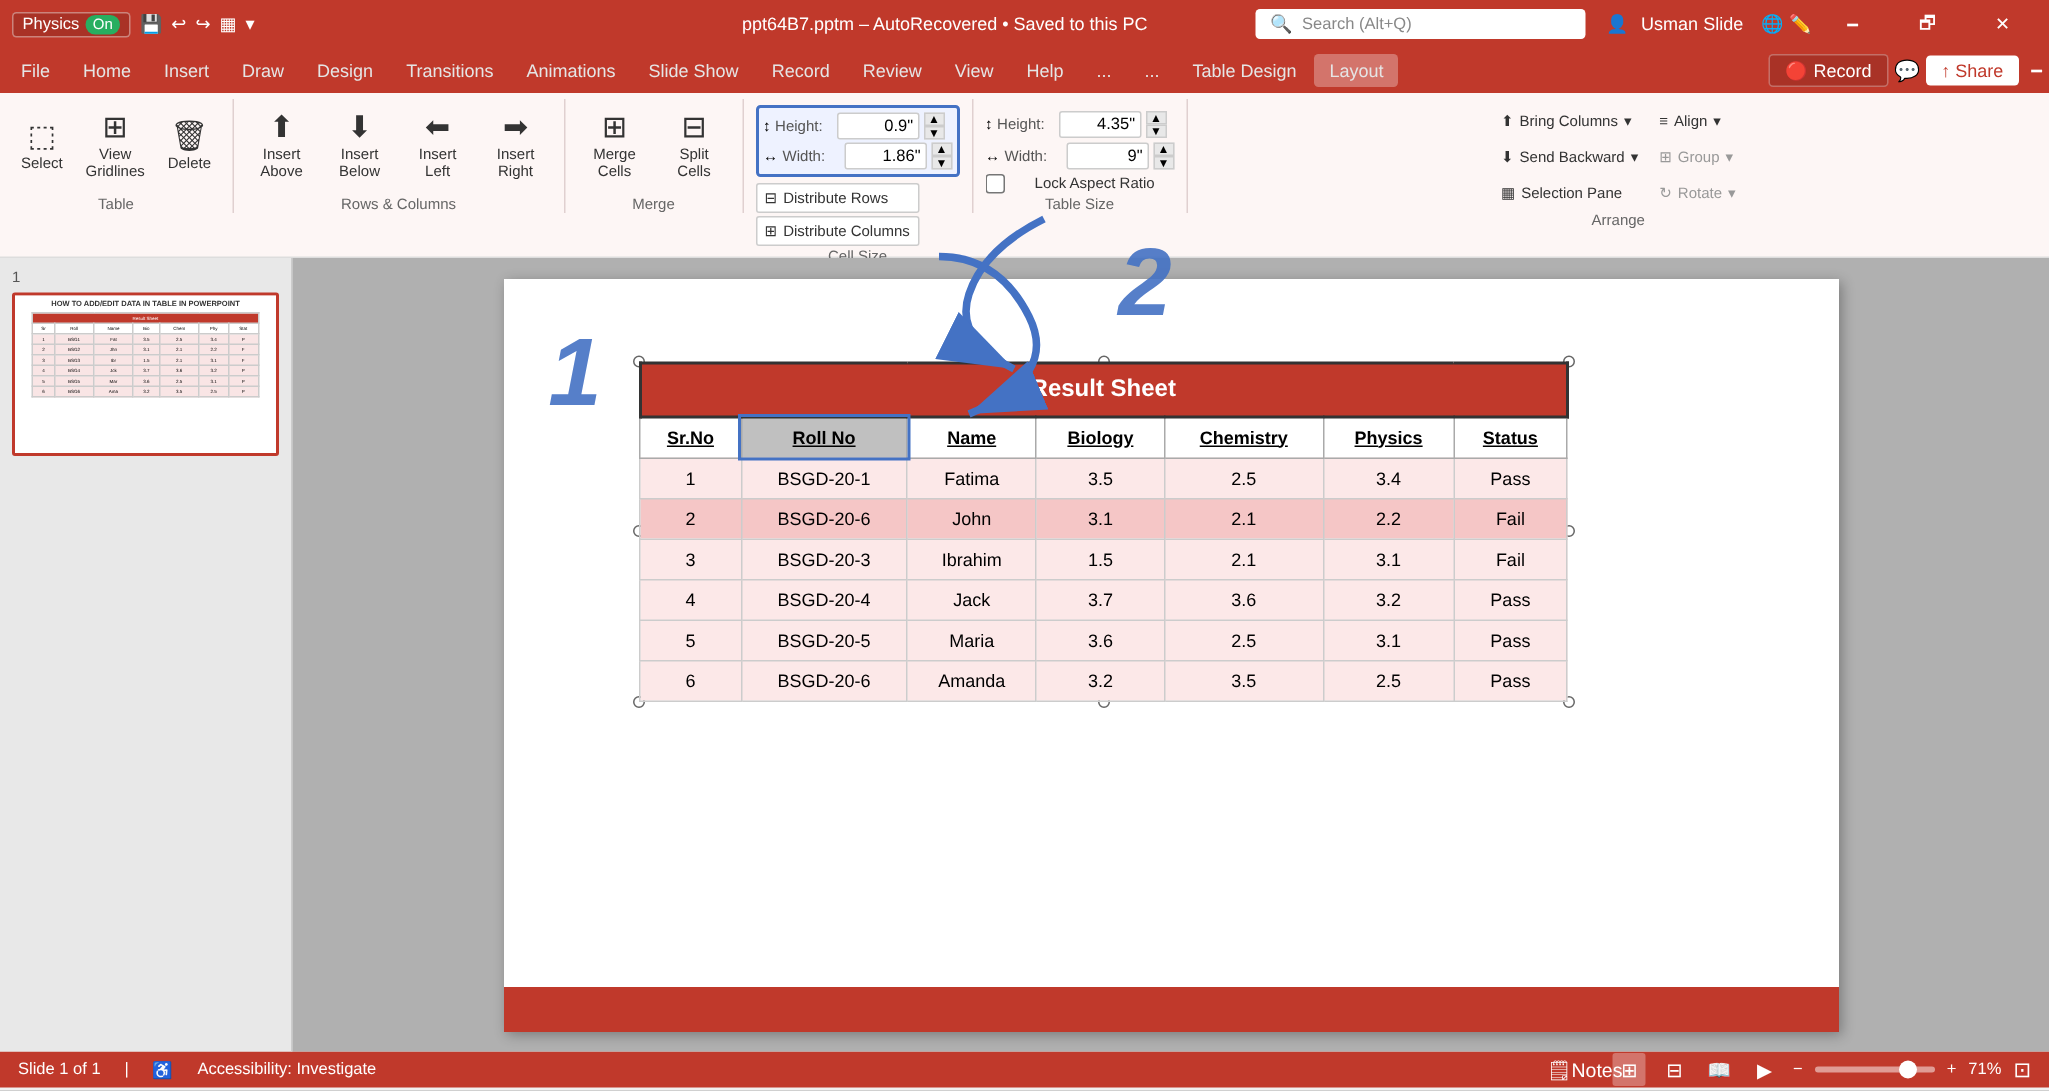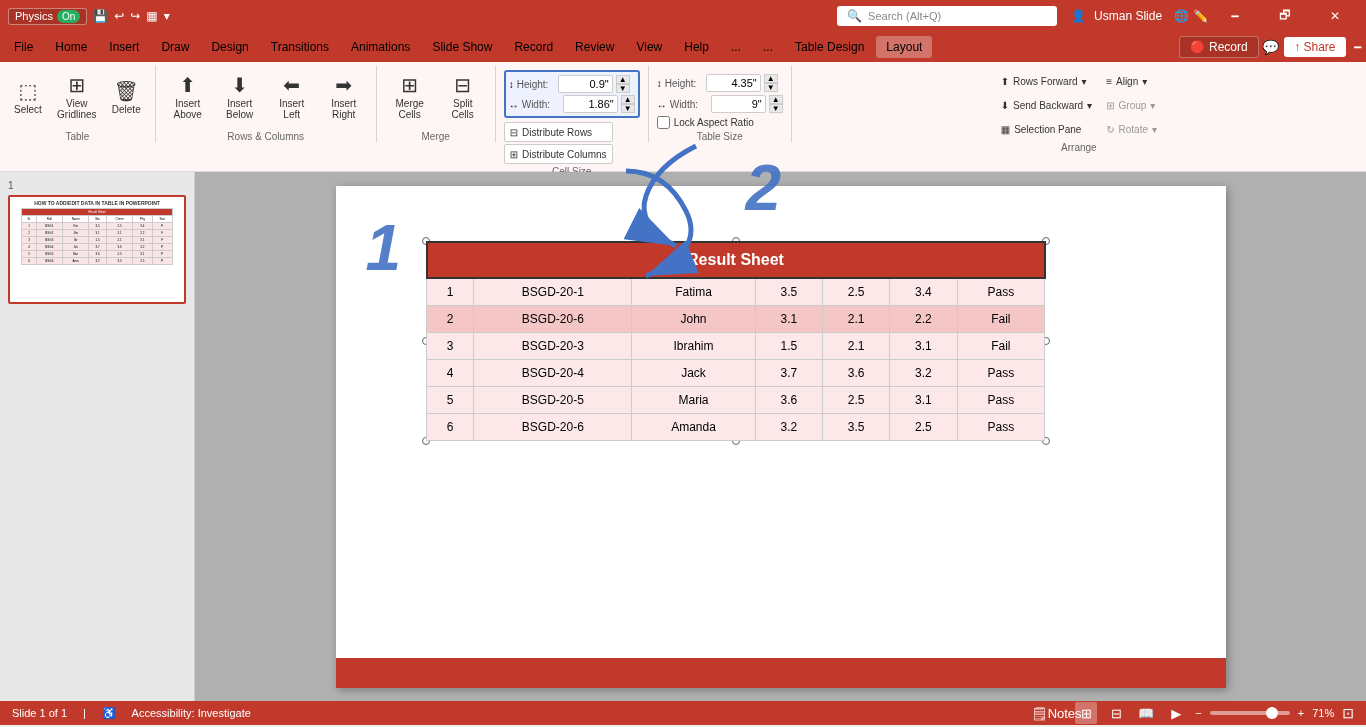--- a/index.html
+++ b/index.html
@@ -41,21 +41,21 @@
     
     .menu-bar {
       background: #c0392b;
       height: 30px;
       display: flex;
       align-items: center;
       padding: 0 4px;
       gap: 2px;
     }
     .menu-item {
-      color: #000000;
+      color: #e5e5e5;
       padding: 4px 10px;
       cursor: pointer;
       border-radius: 3px;
       font-size: 12px;
       white-space: nowrap;
     }
     .menu-item:hover, .menu-item.active { background: rgba(255,255,255,0.25); }
     .menu-item.active { background: rgba(255,255,255,0.3); }
     .menu-bar-right { margin-left: auto; display: flex; align-items: center; gap: 4px; }
     .record-btn {
@@ -323,39 +323,44 @@
     .view-btn { 
       width: 22px; height: 22px; 
       display: flex; align-items: center; justify-content: center;
       cursor: pointer; border-radius: 2px; font-size: 13px;
       color: white;
     }
     .view-btn.active { background: rgba(255,255,255,0.3); }
 
     
     .ribbon-checkbox {
-      display: flex; align-items: center; gap: 4px;
+      display: flex; align-items: center; gap: 20px;
       font-size: 10px; cursor: pointer; color: #333; justify-content: center;
     }
     .ribbon-checkbox input { margin: 0; }
   </style>
 </head>
 <body>
 
 <div class="title-bar">
   <div class="title-bar-left">
     <div class="autosave-badge">
       <span>Physics</span>
       <span style="font-size:10px; background:#27ae60; border-radius:8px; padding:1px 5px;">On</span>
     </div>
     <span style="cursor:pointer;">💾</span>
     <span style="cursor:pointer;">↩</span>
     <span style="cursor:pointer;">↪</span>
     <span style="cursor:pointer;">▦</span>
     <span style="cursor:pointer;">▾</span>
+  </div>
+  <div class="title-bar-center">
+    <span>ppt64B7.pptm</span>
+    <span> – </span>
+    <span>AutoRecovered • Saved to this PC</span>
   </div>
   <div class="title-bar-right">
     <div class="search-bar">
       <span>🔍</span>
       <span style="color:#888; font-size:11px;">Search (Alt+Q)</span>
     </div>
     <span style="margin-left:10px; cursor:pointer;">👤</span>
     <span style="margin-left:4px;">Usman Slide</span>
     <span style="margin-left:8px; cursor:pointer;">🌐</span>
     <span style="cursor:pointer;">✏️</span>
@@ -514,21 +519,21 @@
       </div>
       <div class="ribbon-group-label">Table Size</div>
     </div>
 
     <div class="ribbon-group" style="flex: 1;">
       <div class="ribbon-group-items" style="flex-direction:column; align-items:flex-start; gap:2px; padding-top:4px;">
         <div style="display:flex; gap:4px;">
           <div style="display:flex; flex-direction:column; gap:2px;">
             <div class="ribbon-btn-small">
               <span>⬆</span>
-              <span>Rows Forward</span>
+              <span>Bring Columns</span>
               <span>▾</span>
             </div>
             <div class="ribbon-btn-small">
               <span>⬇</span>
               <span>Send Backward</span>
               <span>▾</span>
             </div>
             <div class="ribbon-btn-small">
               <span>▦</span>
               <span>Selection Pane</span>
@@ -681,20 +686,29 @@
           <div class="handle mr"></div>
           <div class="handle bl"></div>
           <div class="handle bm"></div>
           <div class="handle br"></div>
 
           <table class="result-table">
             <tbody>
                 <tr class="title-row">
               <td colspan="7">Result  Sheet</td>
             </tr>
+            <tr class="header-row">
+              <td>Sr.No</td>
+              <td style="background:#c0c0c0; outline:2px solid #4472c4;">Roll No</td>
+              <td>Name</td>
+              <td>Biology</td>
+              <td>Chemistry</td>
+              <td>Physics</td>
+              <td>Status</td>
+            </tr>
 
             <tr class="data-row">
               <td>1</td>
               <td>BSGD-20-1</td>
               <td>Fatima</td>
               <td>3.5</td>
               <td>2.5</td>
               <td>3.4</td>
               <td>Pass</td>
             </tr>

